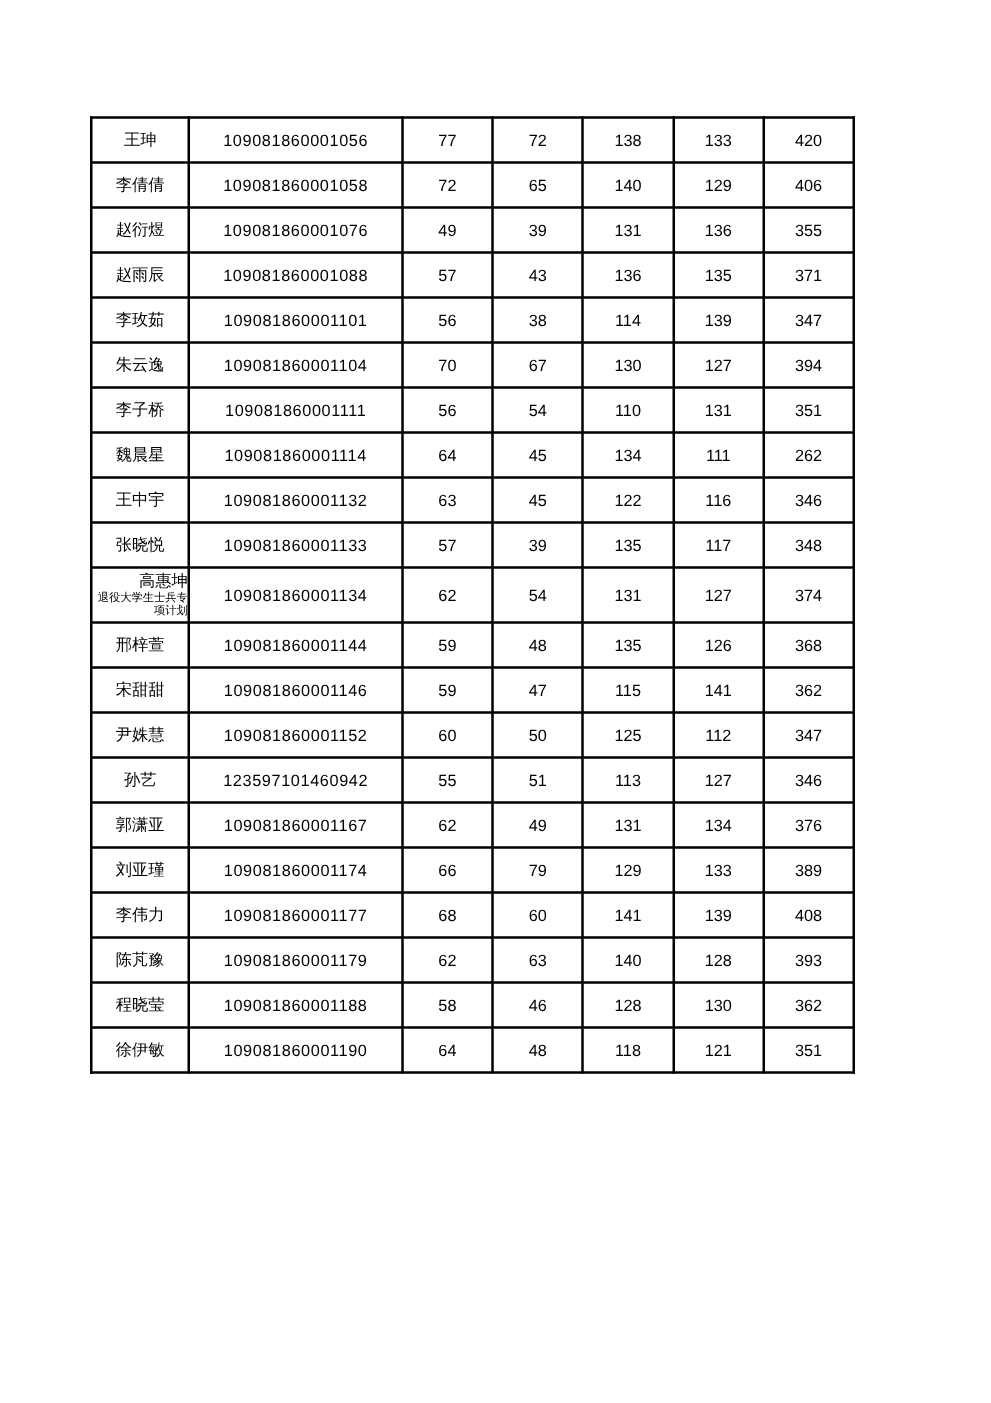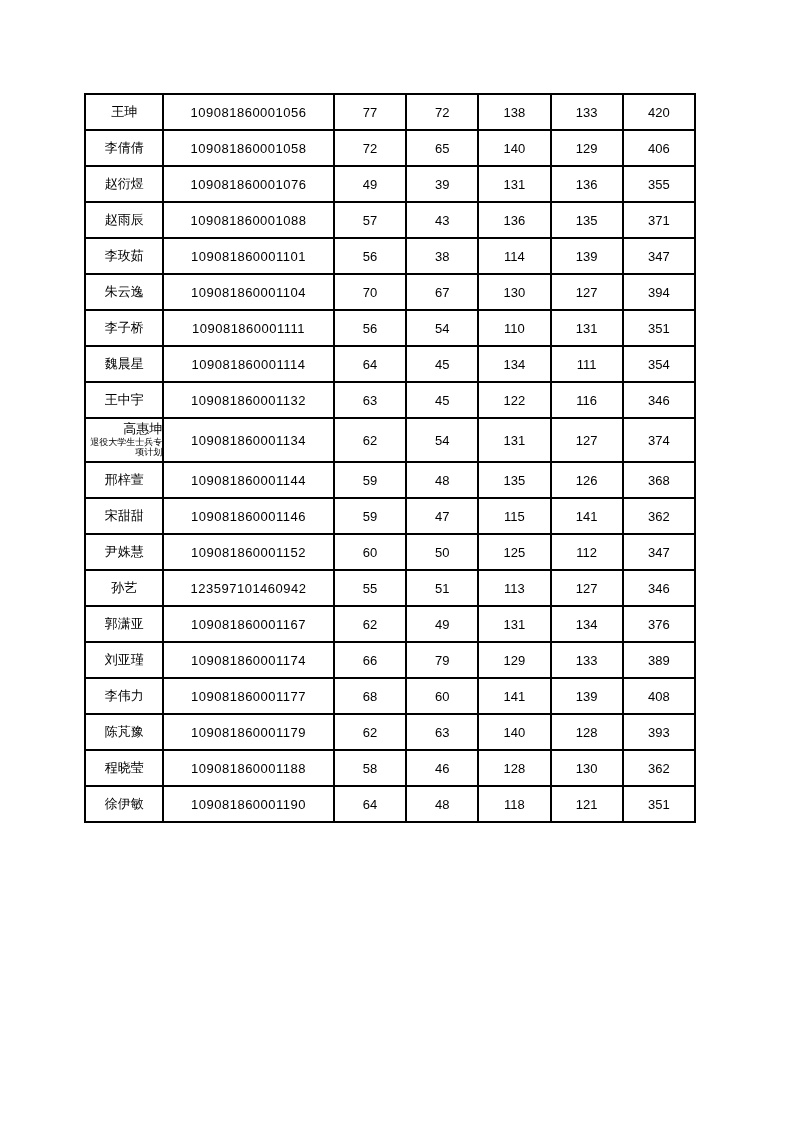--- a/index.html
+++ b/index.html
@@ -13,21 +13,20 @@
     position: relative;
     font-family: "Liberation Sans", "DejaVu Sans", sans-serif;
     color: #000000;
     overflow: hidden;
   }
   .score-table-wrap {
     position: absolute;
     left: 72px;
     top: 93px;
     width: 612px;
-    margin-left: 12px;
   }
   table.score-table {
     border-collapse: collapse;
     table-layout: fixed;
     width: 612px;
   }
   table.score-table td {
     border: 2px solid #000000;
     text-align: center;
     vertical-align: middle;
@@ -190,38 +189,52 @@
       <div class="name-inner">
         <span class="candidate-name">魏晨星</span>
 
       </div>
     </td>
     <td class="id-cell">109081860001114</td>
     <td>64</td>
     <td>45</td>
     <td>134</td>
     <td>111</td>
-    <td>354</td>
+    <td>262</td>
   </tr>
 
   <tr class="row">
     <td>
       <div class="name-inner">
         <span class="candidate-name">王中宇</span>
 
       </div>
     </td>
     <td class="id-cell">109081860001132</td>
     <td>63</td>
     <td>45</td>
     <td>122</td>
     <td>116</td>
     <td>346</td>
   </tr>
 
+  <tr class="row">
+    <td>
+      <div class="name-inner">
+        <span class="candidate-name">张晓悦</span>
+
+      </div>
+    </td>
+    <td class="id-cell">109081860001133</td>
+    <td>57</td>
+    <td>39</td>
+    <td>135</td>
+    <td>117</td>
+    <td>348</td>
+  </tr>
 
   <tr class="row tall">
     <td>
       <div class="name-inner">
         <span class="candidate-name">高惠坤</span>
         <span class="candidate-note">退役大学生士兵专项计划</span>
       </div>
     </td>
     <td class="id-cell">109081860001134</td>
     <td>62</td>

